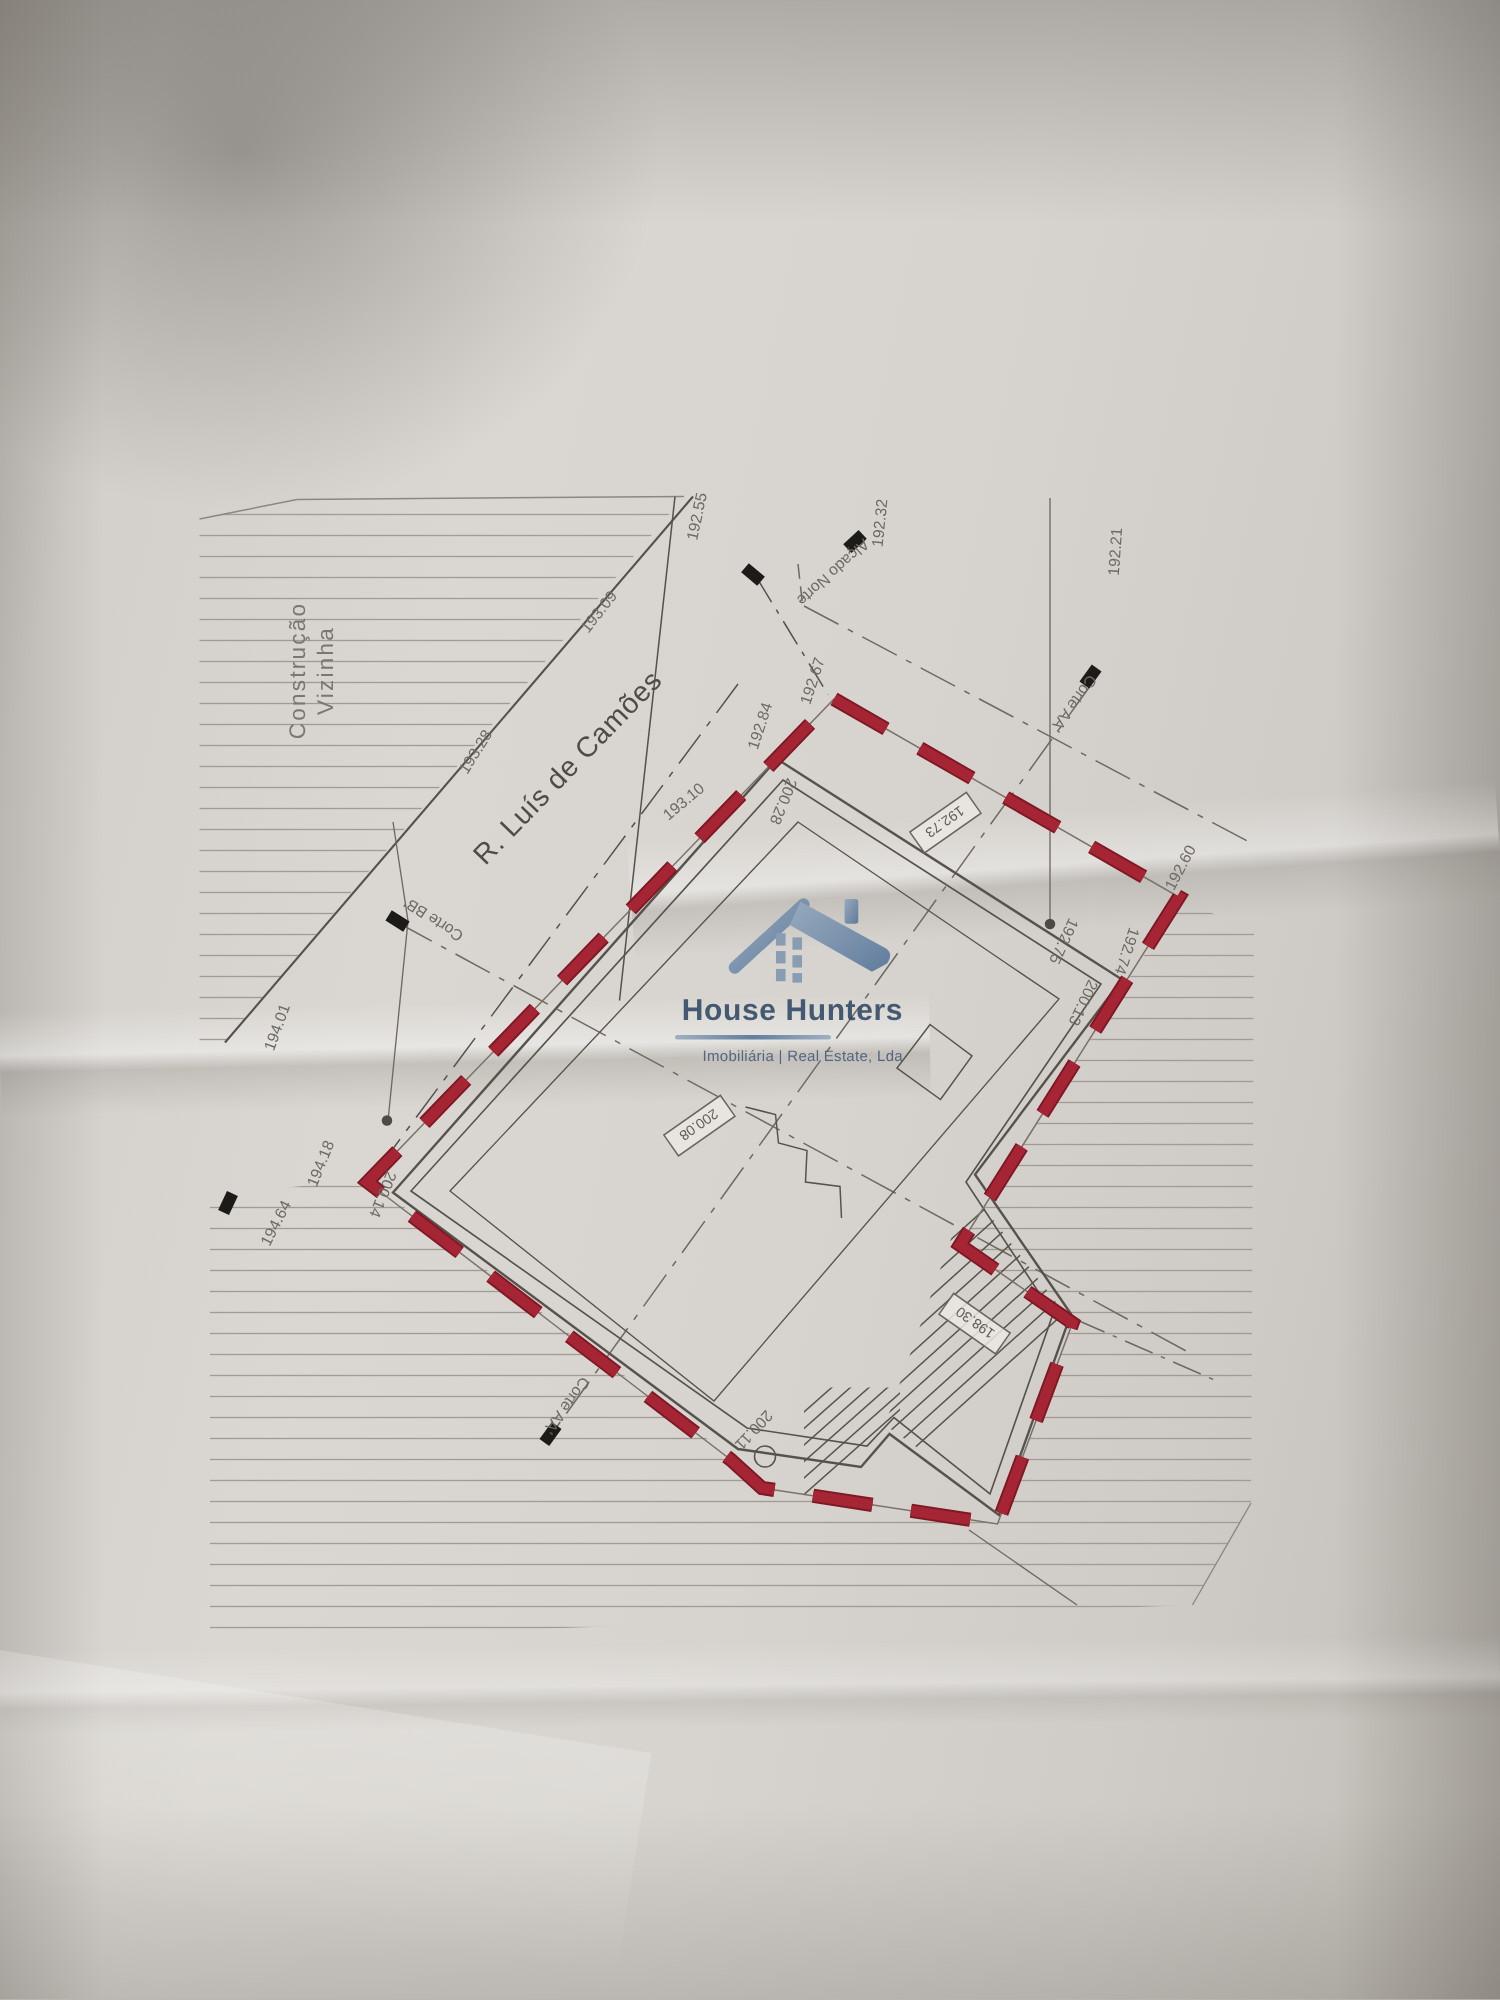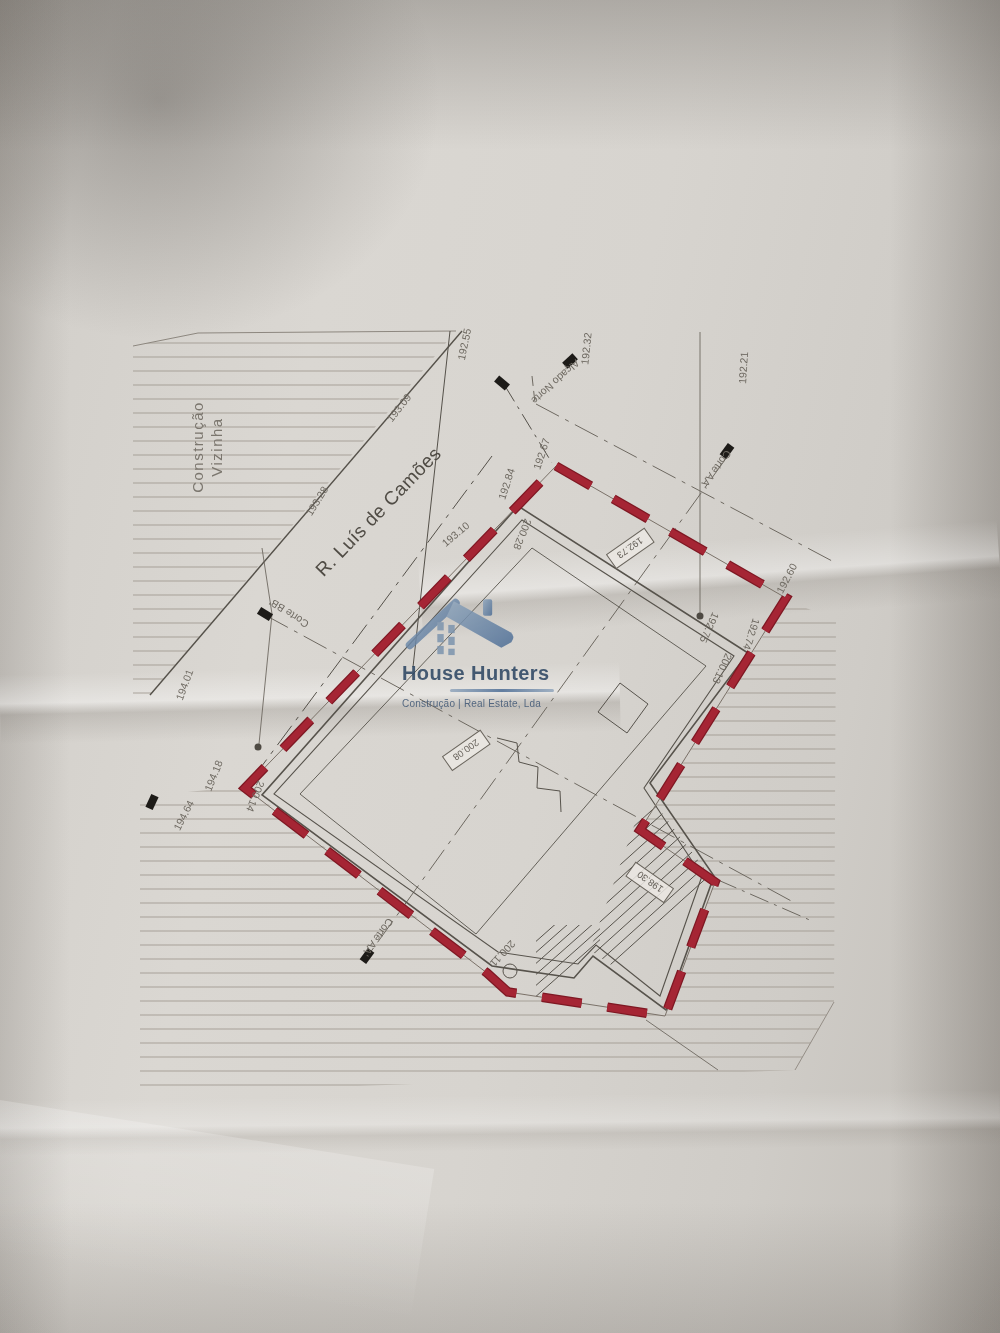--- a/index.html
+++ b/index.html
@@ -20,21 +20,21 @@
       background:linear-gradient(180deg,rgba(255,255,255,0),rgba(255,255,255,.25) 50%,rgba(120,113,105,.14) 70%,rgba(120,113,105,0));}
   .fx-crease4{left:-60px;top:1130px;width:480px;height:220px;transform:rotate(9deg);
       background:linear-gradient(180deg,rgba(255,255,255,.20),rgba(255,255,255,0) 70%);}
   .fx-vignette{left:0;top:0;width:100%;height:100%;
       background:radial-gradient(120% 115% at 50% 45%,rgba(0,0,0,0) 60%,rgba(60,55,50,.14) 100%);}
   svg.plan{position:absolute;left:0;top:0;}
   .plbl{font-family:"Liberation Sans",sans-serif;font-size:10.5px;fill:#6e6961;text-anchor:middle;}
   .plbl.street{font-size:19px;fill:#504c45;letter-spacing:.5px;}
   .plbl.big{font-size:15px;fill:#7b766e;letter-spacing:1.5px;}
   .boxlbl{font-family:"Liberation Sans",sans-serif;font-size:9.5px;fill:#625d56;text-anchor:middle;}
-  .wm{position:absolute;left:402px;top:592px;width:200px;text-align:left;opacity:.84;}
+  .wm{position:absolute;left:402px;top:592px;width:200px;text-align:right;opacity:.84;}
   .wm-title{font-size:20px;font-weight:bold;color:#27415f;letter-spacing:.4px;margin-top:2px;}
   .wm-rule{width:104px;height:3px;margin:4px auto 6px auto;border-radius:2px;
       background:linear-gradient(90deg,#93a7bd,#4a6b94,#93a7bd);}
   .wm-tag{font-size:10px;color:#3d5574;letter-spacing:.2px;}
 </style>
 </head>
 <body>
 
 <div class="photo">
 
@@ -203,15 +203,15 @@
         <rect x="38" y="33" width="7" height="9"></rect>
           <rect x="50" y="36" width="7" height="9"></rect>
         <rect x="38" y="46" width="7" height="9"></rect>
           <rect x="50" y="49" width="7" height="9"></rect>
         <rect x="50" y="62" width="7" height="7"></rect>
           <rect x="38" y="59" width="7" height="9"></rect>
       </g>
     </svg>
     <div class="wm-title">House Hunters</div>
     <div class="wm-rule"></div>
-    <div class="wm-tag">Construção | Real Estate, Lda</div>
+    <div class="wm-tag">Imobiliária | Real Estate, Lda</div>
   </div>
 </div>
 
 </body></html>

